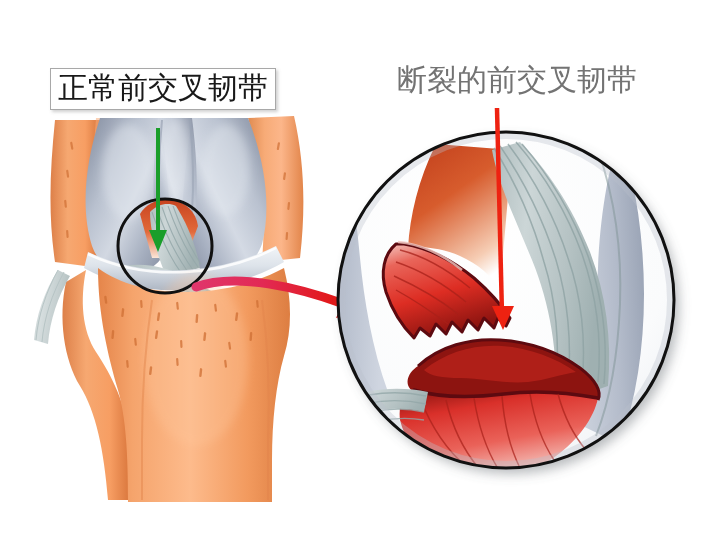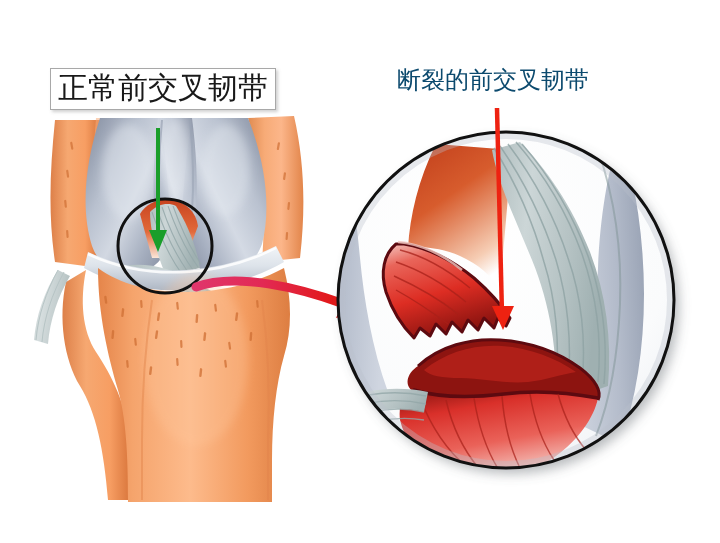--- a/index.html
+++ b/index.html
@@ -41,22 +41,22 @@
     left: 50px;
     top: 68px;
   }
   #label-torn-acl {
     position: absolute;
     left: 397px;
     top: 63px;
     white-space: nowrap;
   }
   #label-torn-acl .label-text {
-    font-size: 24px;
-    color: #0c4a6e;
+    font-size: 30px;
+    color: #737373;
   }
 </style>
 </head>
 <body>
 
 <svg id="illustration" viewBox="0 0 720 543" xmlns="http://www.w3.org/2000/svg">
   <defs>
 
     <linearGradient id="gBoneV" x1="0" y1="0" x2="1" y2="0">
       <stop offset="0%" stop-color="#e5854a"></stop>

